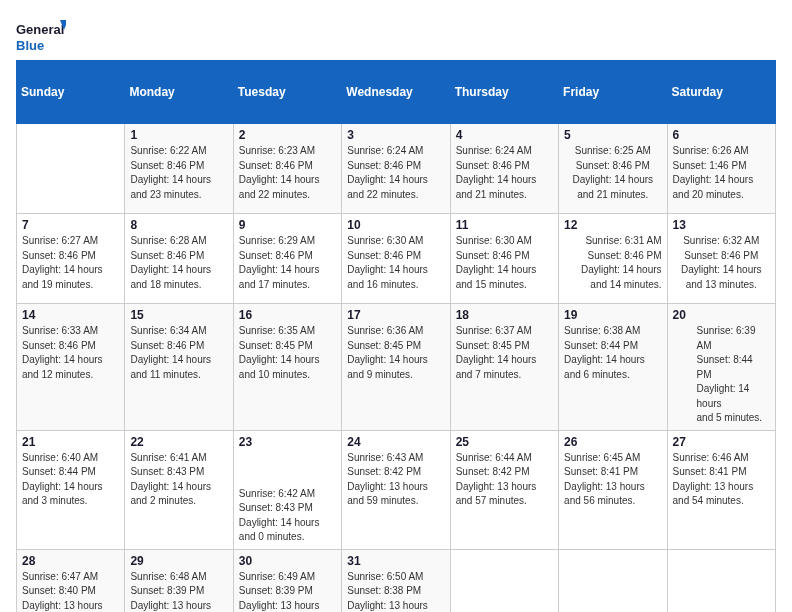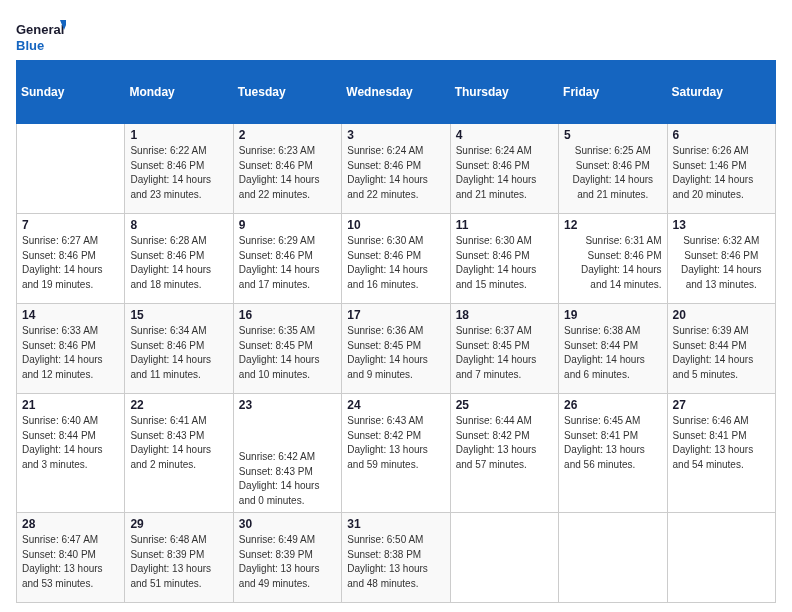--- a/index.html
+++ b/index.html
@@ -238,21 +238,21 @@
         </td>
         <td>
           <span class="day-num">19</span>
           <div class="day-info" style="white-space: pre-line;">Sunrise: 6:38 AM
 Sunset: 8:44 PM
 Daylight: 14 hours
 and 6 minutes.</div>
         </td>
         <td>
           <span class="day-num">20</span>
-          <div class="day-info" style="white-space: pre-line;">Sunrise: 6:39 AM
+          <div class="day-info" style="white-space: pre-line; margin-left: 24px;">Sunrise: 6:39 AM
 Sunset: 8:44 PM
 Daylight: 14 hours
 and 5 minutes.</div>
         </td>
       </tr>
       <tr>
         <td>
           <span class="day-num">21</span>
           <div class="day-info" style="white-space: pre-line;">Sunrise: 6:40 AM
 Sunset: 8:44 PM

